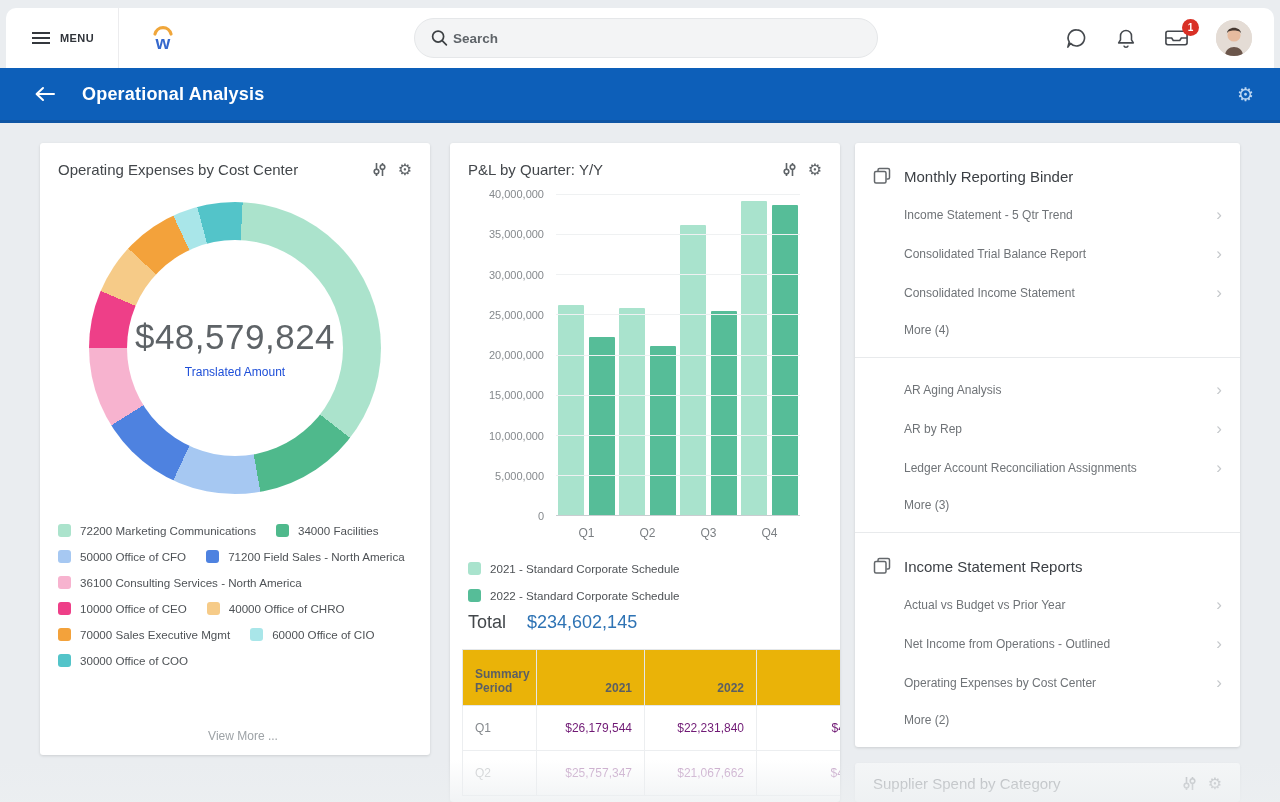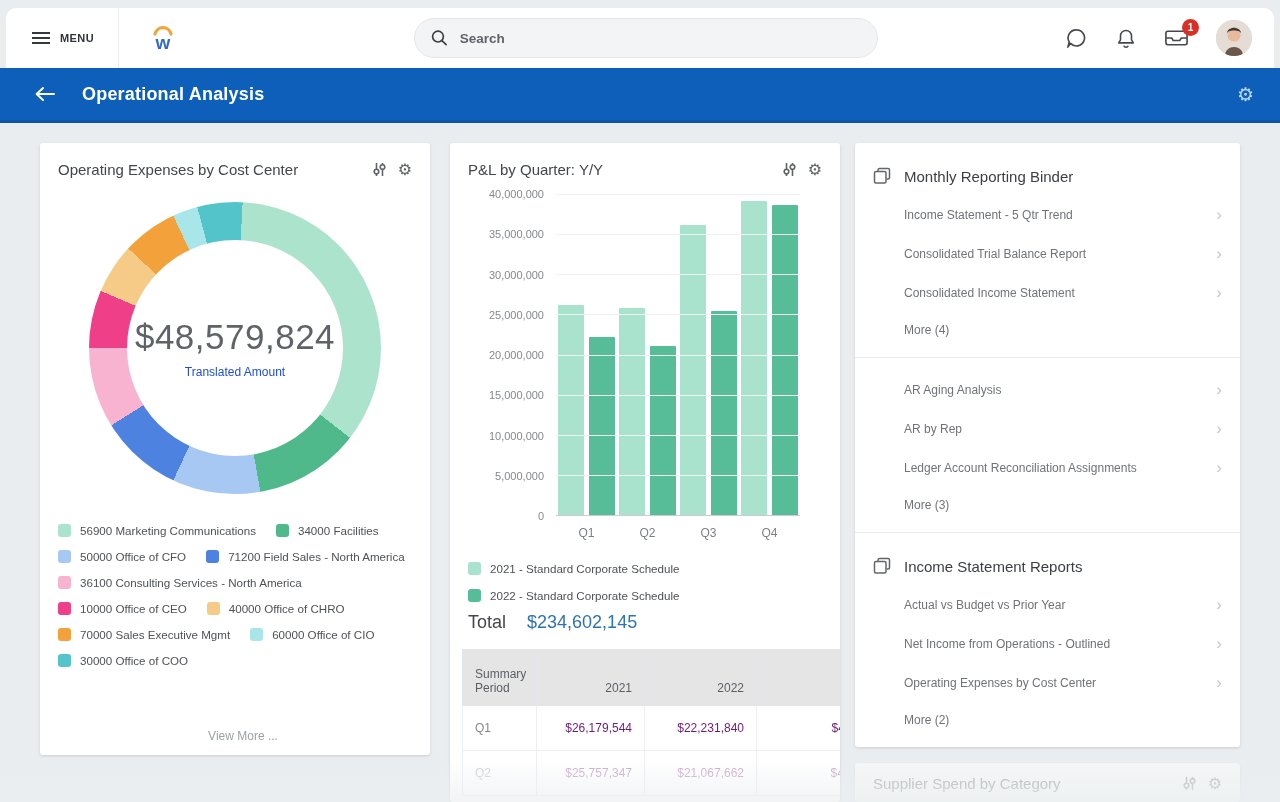--- a/index.html
+++ b/index.html
@@ -9,21 +9,21 @@
 
   
   .topbar { position:absolute; top:8px; left:6px; right:6px; height:60px; background:#fff;
             border-radius:10px 10px 0 0; display:flex; align-items:center; z-index:5; }
   .menu-btn { display:flex; align-items:center; gap:10px; padding:0 24px 0 26px; height:100%; cursor:pointer; }
   .menu-label { font-size:11px; font-weight:bold; color:#30343a; letter-spacing:.4px; }
   .topbar-divider { width:1px; height:60px; background:#ececee; }
   .logo { margin:0 0 0 30px; display:flex; align-items:center; }
   .search { position:absolute; left:408px; top:50%; transform:translateY(-50%); width:464px; height:40px;
             background:#f3f4f5; border:1px solid #e5e7e9; border-radius:20px;
-            display:flex; align-items:center; padding:0 16px; gap:12px; }
+            display:flex; align-items:center; padding:0 16px; gap:5px; }
   .search input { border:none; background:transparent; outline:none; width:100%;
                   font-family:"Liberation Sans",sans-serif; font-size:13.5px; color:#3c4043; font-weight:bold; }
   .search input::placeholder { color:#5f6469; font-weight:bold; }
   .topbar-icons { position:absolute; right:22px; top:50%; transform:translateY(-50%);
                   display:flex; align-items:center; gap:27px; }
   .tb-icon { position:relative; cursor:pointer; display:flex; }
   .badge { position:absolute; top:-8px; right:-10px; background:#d93025; color:#fff; font-size:10px;
            font-weight:bold; min-width:17px; height:17px; border-radius:9px;
            display:flex; align-items:center; justify-content:center; padding:0 4px; }
   .avatar { width:36px; height:36px; border-radius:50%; overflow:hidden; background:#e3dbd4; cursor:pointer; }
@@ -80,21 +80,21 @@
   .pnl-legend .legend-row { margin-bottom:14px; }
 
   .total-row { margin:18px 18px 0; font-size:18px; }
   .total-label { color:#43474b; }
   .total-value { color:#2e73b4; margin-left:16px; cursor:pointer; }
 
   .table-wrap { margin:16px 0 0 12px; overflow:hidden; }
   table.pnl { border-collapse:collapse; table-layout:fixed; width:434px; font-size:12px; }
   table.pnl col:nth-child(1){width:74px;} table.pnl col:nth-child(2){width:108px;}
   table.pnl col:nth-child(3){width:112px;} table.pnl col:nth-child(4){width:140px;}
-  table.pnl th { background:#e5e5e5; border:1px solid #e4e7e9; color:#5b5f63; font-weight:normal;
+  table.pnl th { background:#eab308; border:1px solid #e4e7e9; color:#5b5f63; font-weight:bold;
                  padding:10px 12px; text-align:right; vertical-align:bottom; height:56px; }
   table.pnl th:first-child { text-align:left; }
   table.pnl td { border:1px solid #eceef0; padding:15px 12px; color:#701a75; text-align:right; }
   table.pnl td:first-child { color:#85898d; text-align:left; }
   table.pnl tr.faded { opacity:.38; }
 
   
   .section { padding:12px 18px 8px; }
   .section-head { display:flex; align-items:center; gap:13px; font-size:15px; color:#3b3f44;
                   margin:12px 0 10px; }
@@ -200,21 +200,21 @@
       <div class="donut-hole"></div>
       <div class="donut-center">
         <div class="center-value">$48,579,824</div>
         <div class="center-label">Translated Amount</div>
       </div>
     </div>
     <div class="opex-legend">
         <div class="legend-row">
           <span class="legend-item">
             <span class="swatch" style="background: rgb(171, 227, 204);"></span>
-            <span class="legend-label">56900 Marketing Communications</span>
+            <span class="legend-label">72200 Marketing Communications</span>
           </span>
           <span class="legend-item">
             <span class="swatch" style="background: rgb(79, 185, 140);"></span>
             <span class="legend-label">34000 Facilities</span>
           </span>
         </div>
         <div class="legend-row">
           <span class="legend-item">
             <span class="swatch" style="background: rgb(166, 200, 242);"></span>
             <span class="legend-label">50000 Office of CFO</span>

